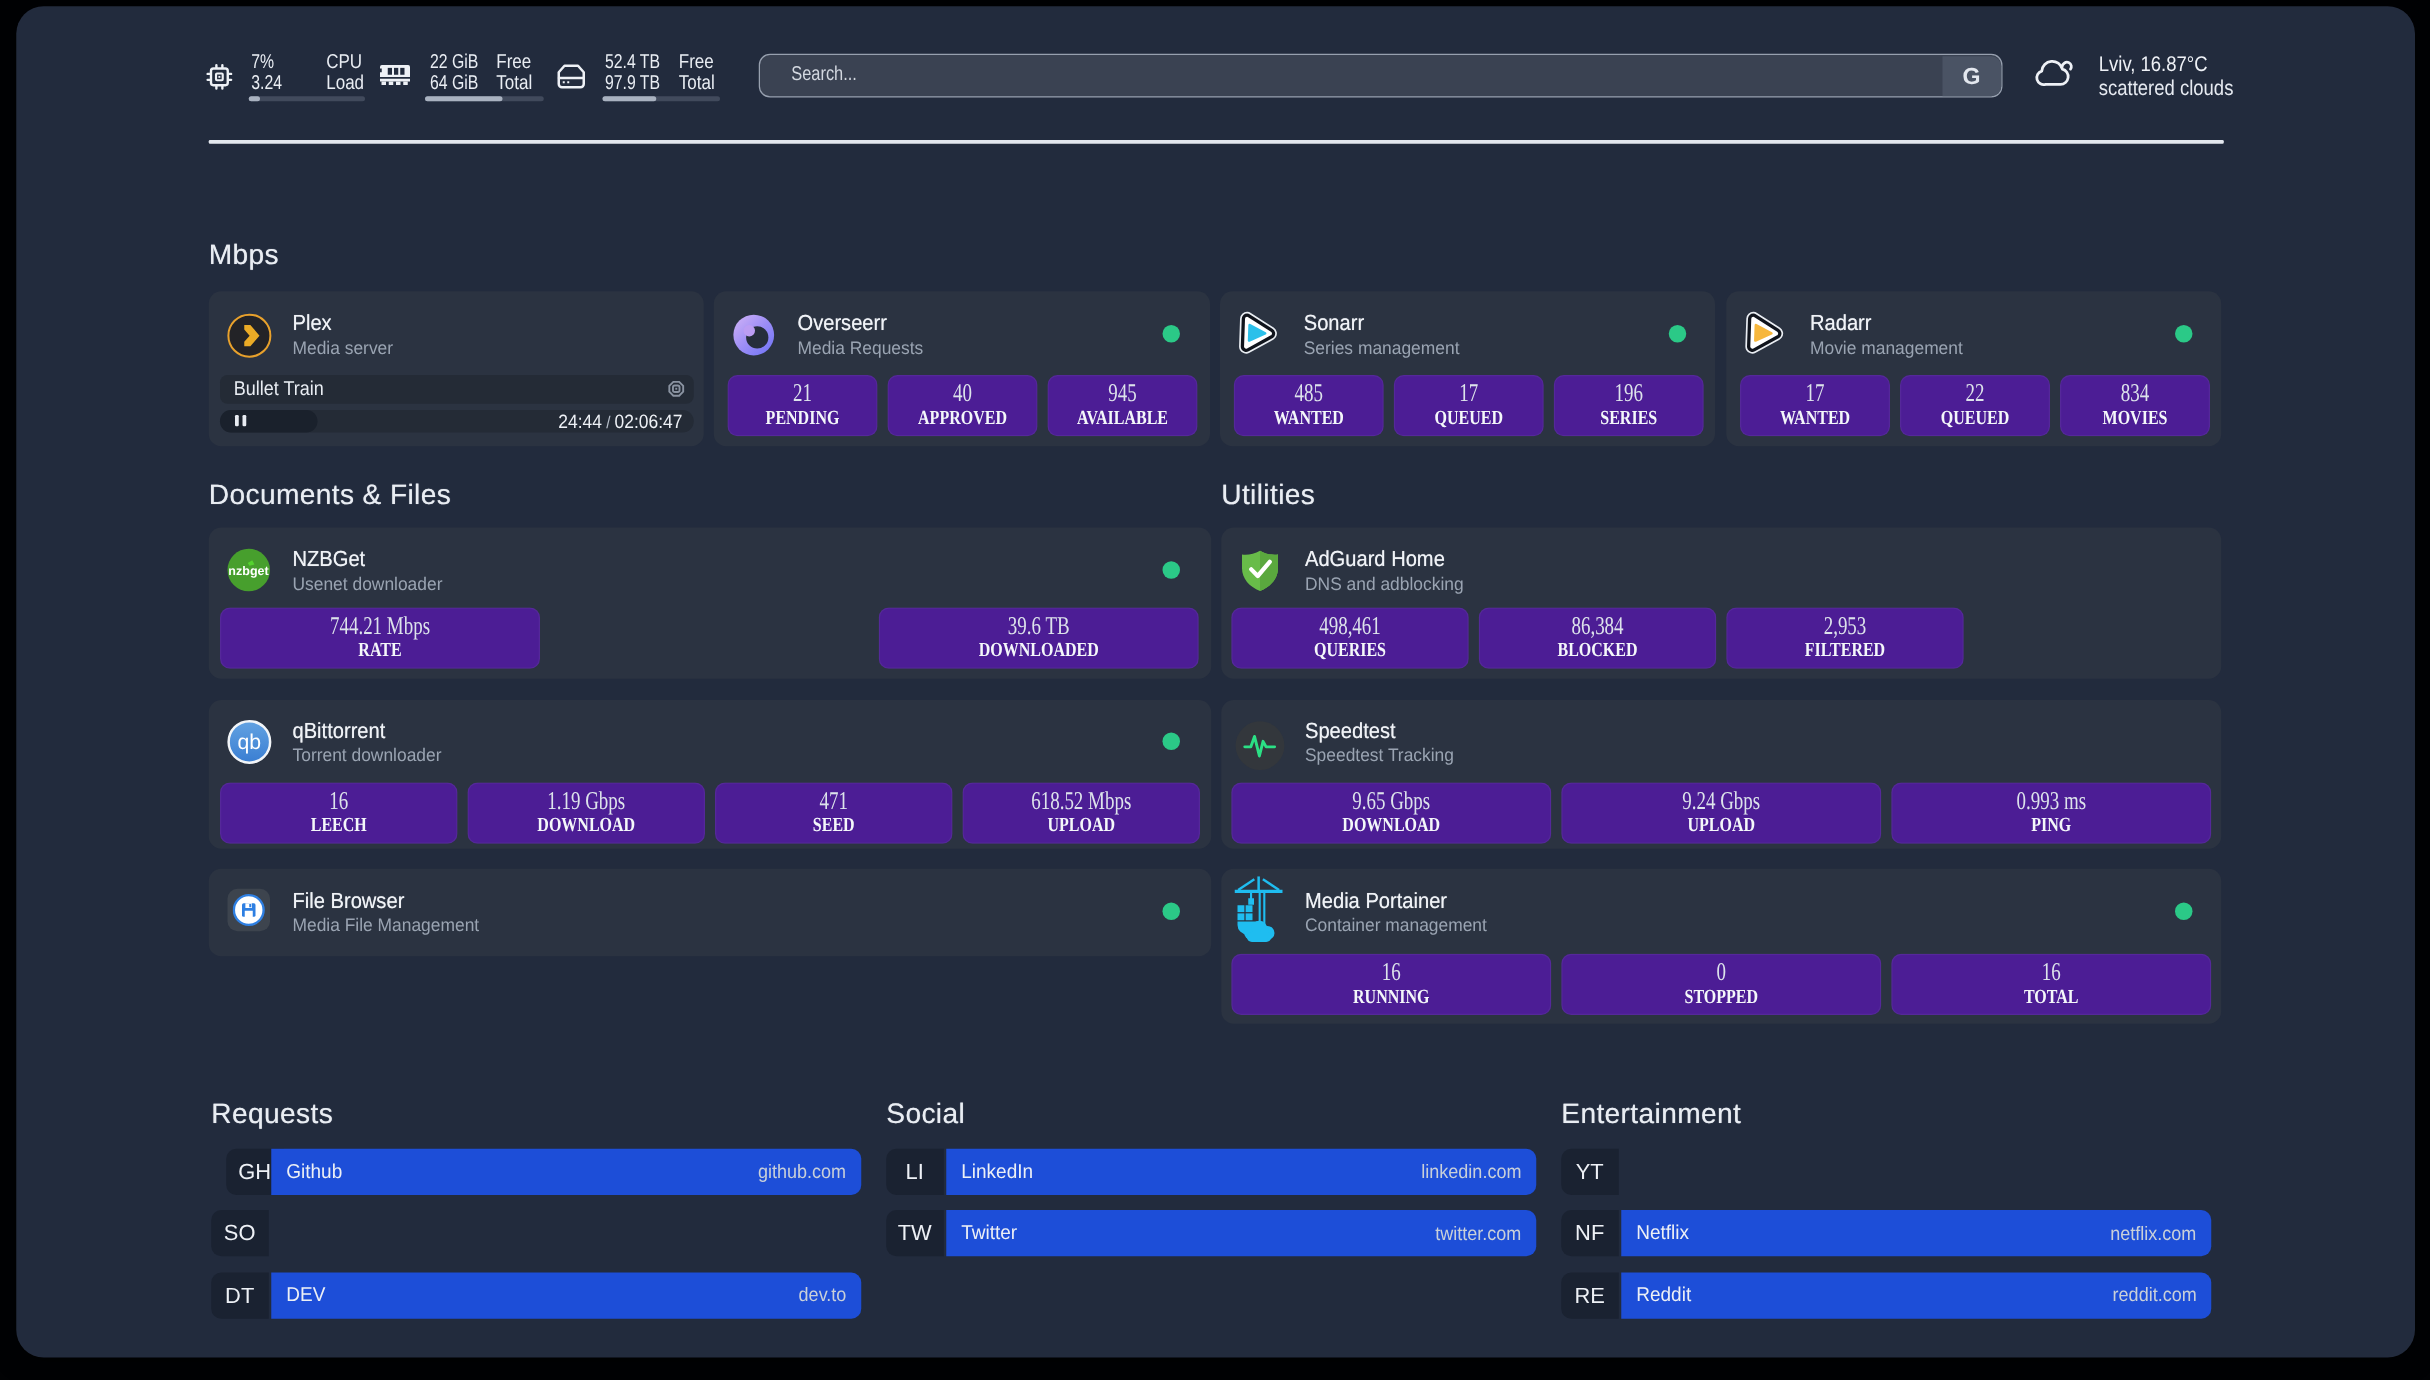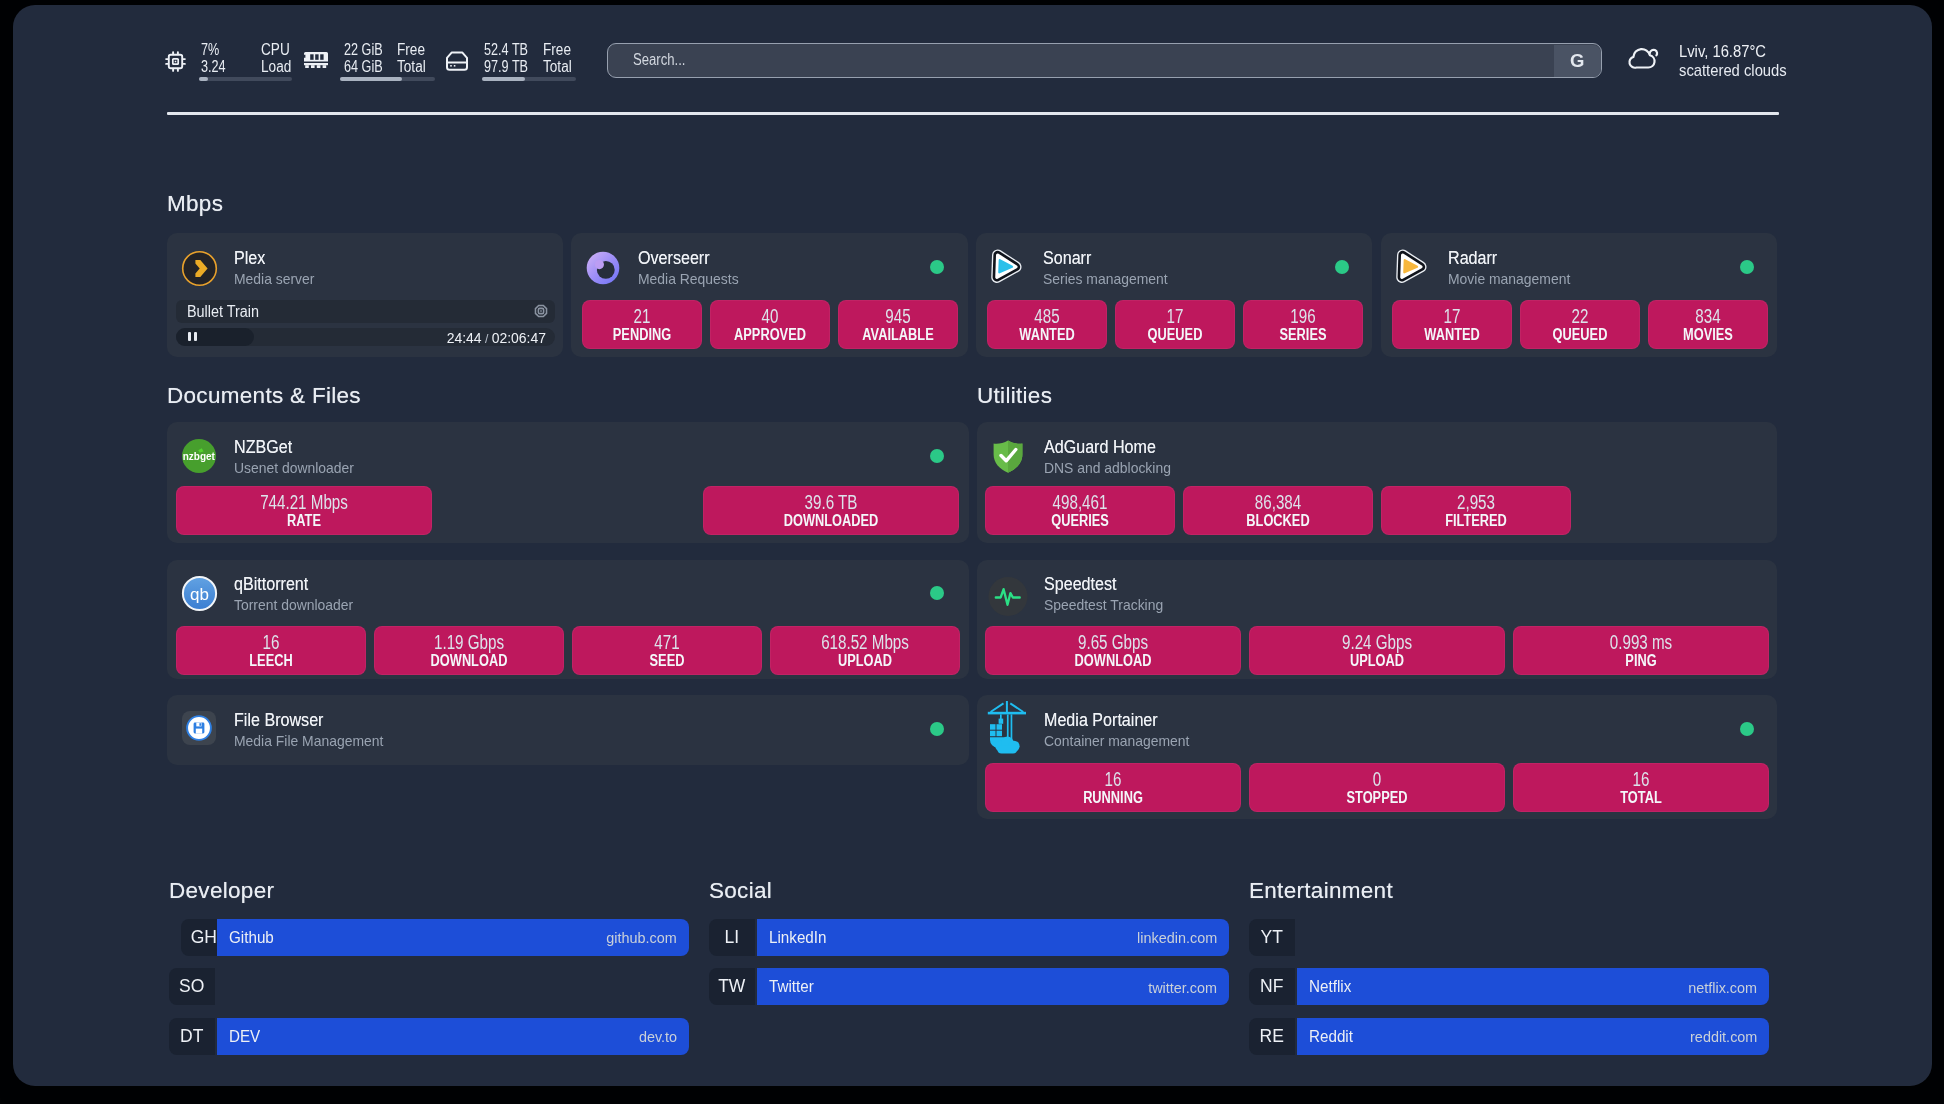--- a/index.html
+++ b/index.html
@@ -5,21 +5,21 @@
   * { margin:0; padding:0; box-sizing:border-box; }
   html,body { width:1944px; height:1104px; background:#010204; -webkit-font-smoothing:antialiased; font-family:"Liberation Sans", sans-serif; overflow:hidden; }
   #app { position:absolute; left:13px; top:5px; width:1919px; height:1081px; background:#222b3d; border-radius:22px; overflow:hidden; box-shadow:0 2px 20px rgba(0,0,0,0.6); }
   #pg { position:absolute; left:-13px; top:-5px; width:1944px; height:1104px; }
   .abs { position:absolute; }
   .card { position:absolute; background:#2b3341; border-radius:10px; }
   .ic { position:absolute; width:40px; height:40px; display:flex; align-items:center; justify-content:center; }
   .t { position:absolute; font-size:17.5px; line-height:19px; color:#f0f3f7; white-space:nowrap; text-shadow:0 0 0.6px rgba(240,243,247,0.75); transform:scaleX(0.92); transform-origin:left top; }
   .s { position:absolute; font-size:14.5px; line-height:16px; color:#9aa4b2; white-space:nowrap; transform:scaleX(0.96); transform-origin:left top; }
   .dot { position:absolute; width:14px; height:14px; border-radius:50%; background:#2bc987; }
-  .box { position:absolute; height:49px; background:#be185d; border:1px solid rgba(255,255,255,0.05); border-radius:8px; text-align:center; }
+  .box { position:absolute; height:49px; background:#4c1d95; border:1px solid rgba(255,255,255,0.05); border-radius:8px; text-align:center;font-family:Liberation Serif, serif; }
   .num { display:block; margin-top:4px; font-size:20.5px; line-height:21px; color:#dde3eb; transform:scaleX(0.74); }
   .lab { display:block; margin-top:1px; font-size:16px; line-height:15px; font-weight:bold; color:#f4f7fa; transform:scaleX(0.8); }
   .h2 { position:absolute; font-size:22.5px; line-height:25px; letter-spacing:0.3px; color:#e9edf3; white-space:nowrap; text-shadow:0 0 0.7px rgba(233,237,243,0.7); }
   .hv { position:absolute; font-size:16px; line-height:17px; color:#e9edf3; white-space:nowrap; transform:scaleX(0.79); transform-origin:left top; }
   .hl { position:absolute; font-size:16px; line-height:17px; color:#e9edf3; white-space:nowrap; transform:scaleX(0.85); transform-origin:left top; }
   .bar { position:absolute; height:4px; border-radius:2px; background:#414a5c; }
   .fill { position:absolute; height:4px; border-radius:2px; background:#a9b2c0; top:0; left:0; }
   .abbr { position:absolute; width:45.5px; height:37px; background:#1a2231; border-radius:8px 0 0 8px; color:#eef1f6; font-size:17.5px; text-align:center; line-height:37px; }
   .bmb { position:absolute; height:37px; background:#1d4ed8; border-radius:0 8px 8px 0; }
   .bmn { position:absolute; left:12px; top:10px; font-size:16px; color:#edf0f5; white-space:nowrap; transform:scaleX(0.95); transform-origin:left top; }
@@ -344,21 +344,21 @@
       </div>
 <div class="box" style="left:1249px;top:763px;width:256px">
         <span class="num">0</span>
         <span class="lab">STOPPED</span>
       </div>
 <div class="box" style="left:1513px;top:763px;width:256px">
         <span class="num">16</span>
         <span class="lab">TOTAL</span>
       </div>
 
-<div class="h2" style="left:169px;top:878px">Developer</div>
+<div class="h2" style="left:169px;top:878px">Requests</div>
 <div class="h2" style="left:709px;top:878px">Social</div>
 <div class="h2" style="left:1249px;top:878px">Entertainment</div>
 
 <div class="abbr" style="left:181px;top:918.5px">GH</div>
 <div class="bmb" style="left:216.5px;top:918.5px;width:472.5px">
         <div class="bmn">Github</div>
         <div class="bmu">github.com</div>
       </div>
 <div class="abbr" style="left:169px;top:968px">SO</div>
 <div class="abbr" style="left:169px;top:1017.5px">DT</div>

